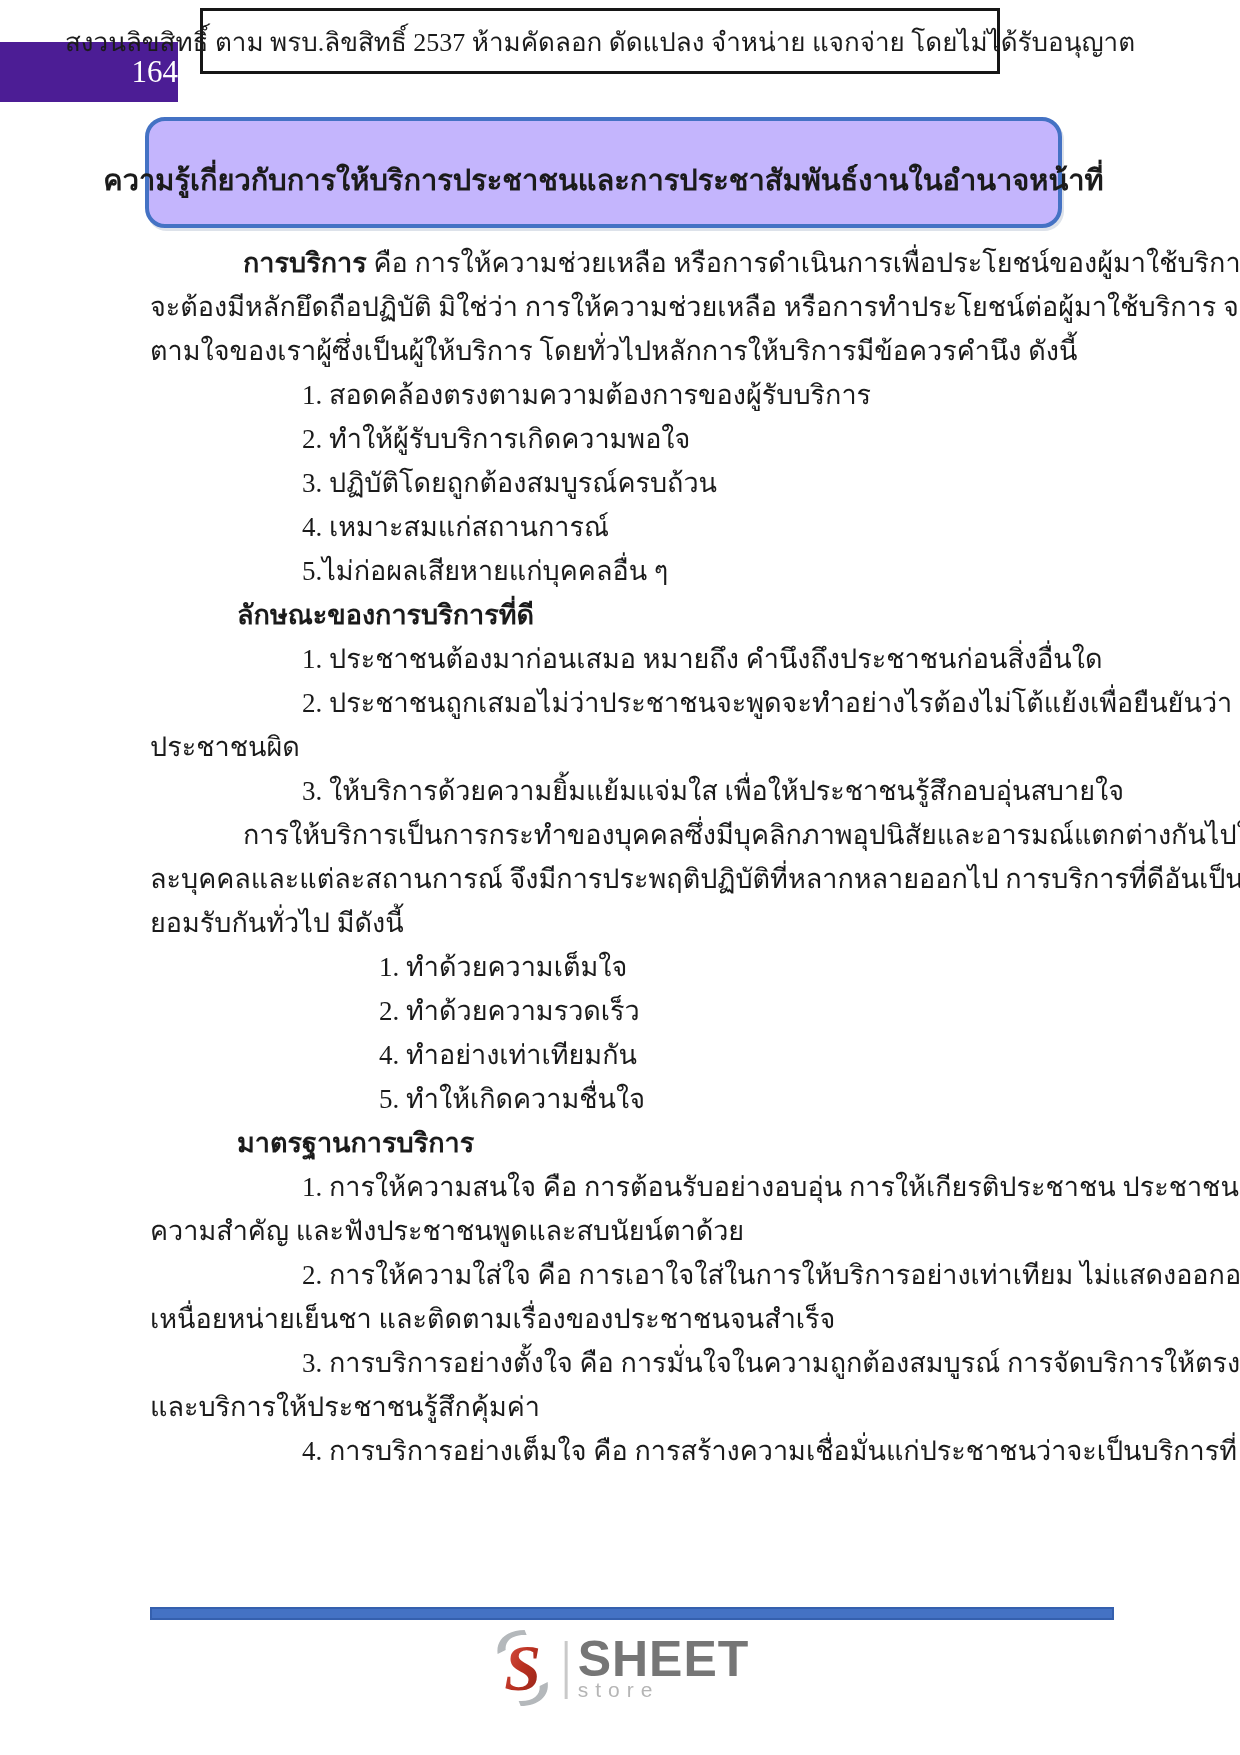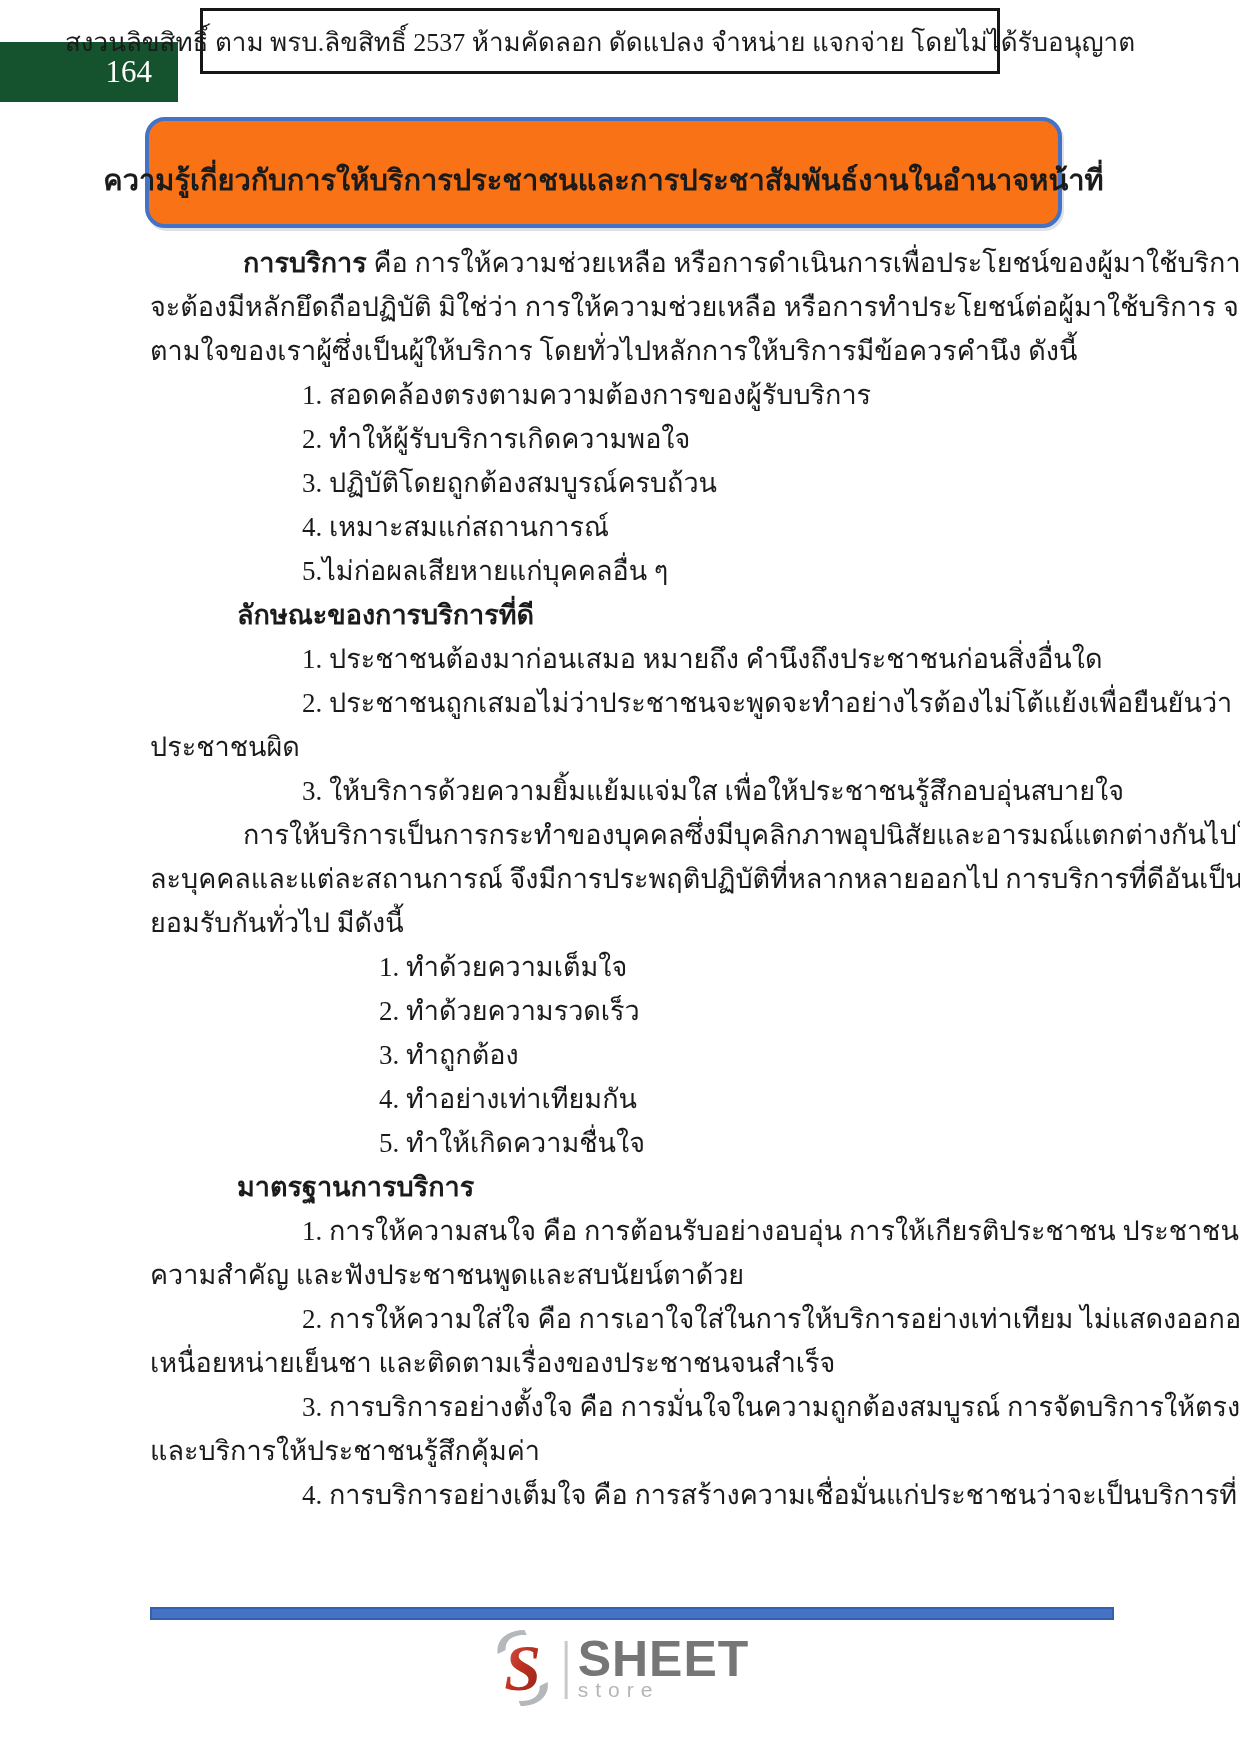--- a/index.html
+++ b/index.html
@@ -14,44 +14,43 @@
     position:relative;
     width:1240px;height:1755px;
     background:#ffffff;
     overflow:hidden;
     font-family:"Liberation Serif", serif;
     color:var(--text);
   }
   
   .pagenum-box{
     position:absolute;left:0;top:42px;width:178px;height:60px;
-    background:#14532d;
+    background:#4c1d95;
     color:#fff;
     font-size:31px;
     line-height:60px;
     text-align:right;
-    padding-right:26px;
     box-sizing:border-box;
   }
   
   .copyright-box{
     position:absolute;left:200px;top:8px;width:800px;height:66px;
     border:3px solid #161616;
     box-sizing:border-box;
     display:flex;align-items:center;justify-content:center;
     font-size:26px;
     white-space:nowrap;
   }
   
   .title-box{
     position:absolute;left:145px;top:117px;width:917px;height:111px;
     border:4px solid var(--accent);
     border-radius:20px;
     box-sizing:border-box;
-    background:#f97316;
+    background:#c4b5fd;
     box-shadow:2px 3px 0 rgba(120,140,170,0.25);
     display:flex;align-items:center;justify-content:center;
   }
   .title-box .title{
     font-size:29px;
     font-weight:bold;
     padding-top:14px;
     white-space:nowrap;
   }
   
@@ -131,21 +130,20 @@
       <div class="line l-head">ลักษณะของการบริการที่ดี</div>
       <div class="line l-list1">1. ประชาชนต้องมาก่อนเสมอ หมายถึง คำนึงถึงประชาชนก่อนสิ่งอื่นใด</div>
       <div class="line l-list1">2. ประชาชนถูกเสมอไม่ว่าประชาชนจะพูดจะทำอย่างไรต้องไม่โต้แย้งเพื่อยืนยันว่า</div>
       <div class="line l-flush">ประชาชนผิด</div>
       <div class="line l-list1">3. ให้บริการด้วยความยิ้มแย้มแจ่มใส เพื่อให้ประชาชนรู้สึกอบอุ่นสบายใจ</div>
       <div class="line l-para">การให้บริการเป็นการกระทำของบุคคลซึ่งมีบุคลิกภาพอุปนิสัยและอารมณ์แตกต่างกันไปในแต่</div>
       <div class="line l-flush">ละบุคคลและแต่ละสถานการณ์ จึงมีการประพฤติปฏิบัติที่หลากหลายออกไป การบริการที่ดีอันเป็นที่</div>
       <div class="line l-flush">ยอมรับกันทั่วไป มีดังนี้</div>
       <div class="line l-list2">1. ทำด้วยความเต็มใจ</div>
       <div class="line l-list2">2. ทำด้วยความรวดเร็ว</div>
-      <div class="line l-list2">3. ทำถูกต้อง</div>
       <div class="line l-list2">4. ทำอย่างเท่าเทียมกัน</div>
       <div class="line l-list2">5. ทำให้เกิดความชื่นใจ</div>
       <div class="line l-head">มาตรฐานการบริการ</div>
       <div class="line l-list1">1. การให้ความสนใจ คือ การต้อนรับอย่างอบอุ่น การให้เกียรติประชาชน ประชาชนมี</div>
       <div class="line l-flush">ความสำคัญ และฟังประชาชนพูดและสบนัยน์ตาด้วย</div>
       <div class="line l-list1">2. การให้ความใส่ใจ คือ การเอาใจใส่ในการให้บริการอย่างเท่าเทียม ไม่แสดงออกอย่าง</div>
       <div class="line l-flush">เหนื่อยหน่ายเย็นชา และติดตามเรื่องของประชาชนจนสำเร็จ</div>
       <div class="line l-list1">3. การบริการอย่างตั้งใจ คือ การมั่นใจในความถูกต้องสมบูรณ์ การจัดบริการให้ตรงเวลา</div>
       <div class="line l-flush">และบริการให้ประชาชนรู้สึกคุ้มค่า</div>
       <div class="line l-list1">4. การบริการอย่างเต็มใจ คือ การสร้างความเชื่อมั่นแก่ประชาชนว่าจะเป็นบริการที่</div>

